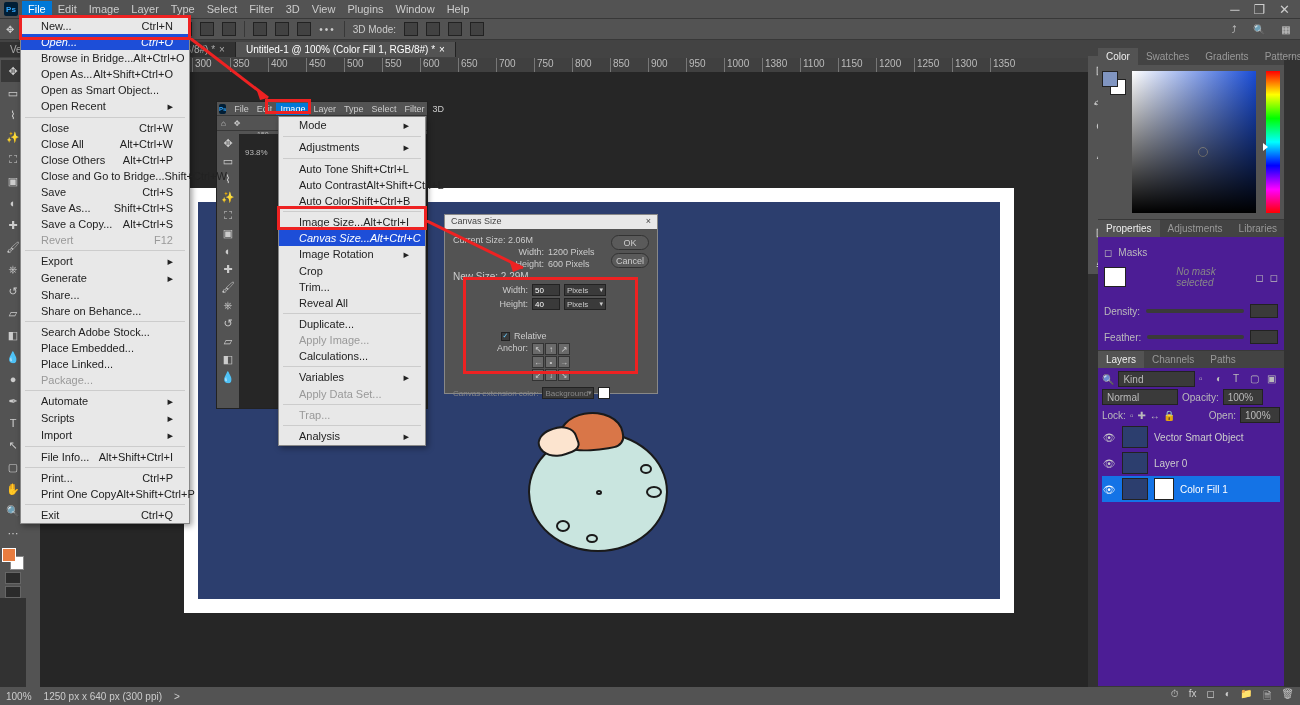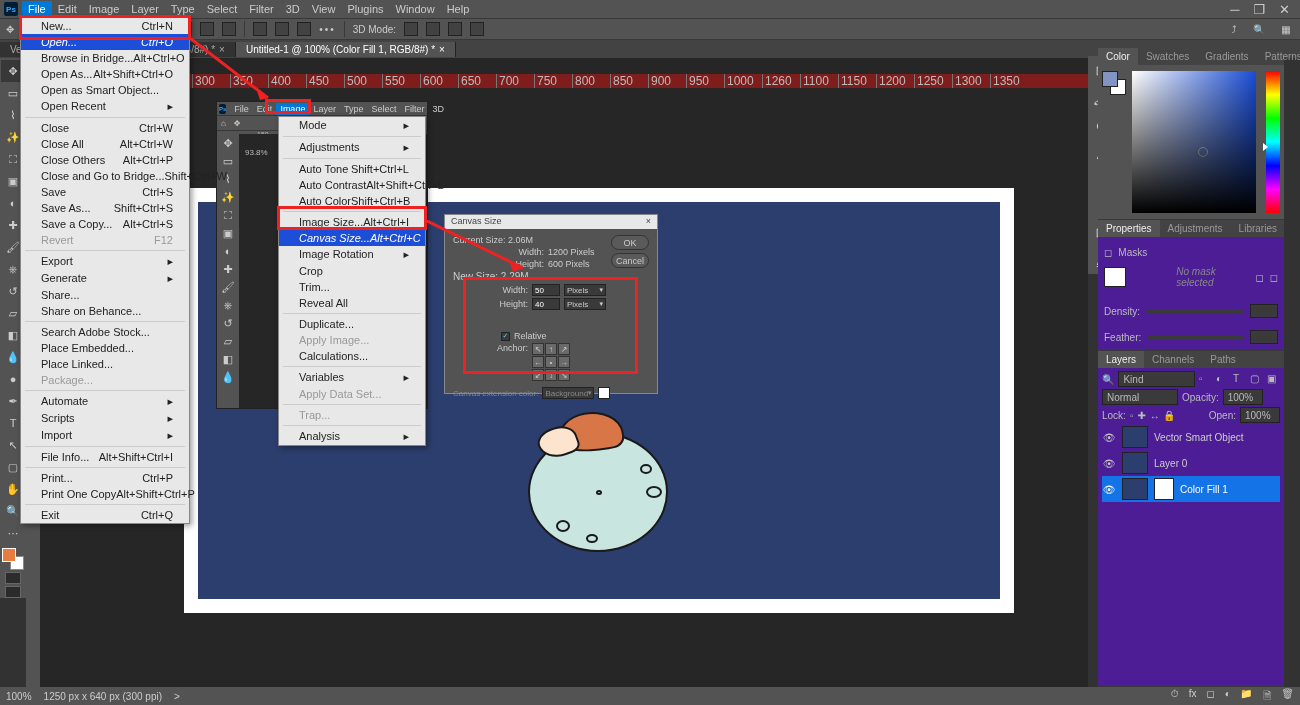--- a/index.html
+++ b/index.html
@@ -31,21 +31,21 @@
 .tool { width:24px; height:22px; display:flex; align-items:center; justify-content:center; position:relative; }
 .tool.sel { background:#383838; }
 .tool .tri { position:absolute; right:1px; bottom:1px; width:0; height:0; border-left:3px solid transparent; border-bottom:3px solid #aaa; }
 .fgbg { position:relative; width:22px; height:22px; margin-top:4px;}
 .fgbg .fg { position:absolute; left:0; top:0; width:14px; height:14px; background:#e87c3f; border:1px solid #fff;}
 .fgbg .bg { position:absolute; right:0; bottom:0; width:14px; height:14px; background:#fff; border:1px solid #888;}
 .mini { width:16px; height:12px; margin-top:2px; background:#2b2b2b; border:1px solid #666;}
 
 
 .canvas-area { position:absolute; left:26px; top:58px; right:212px; bottom:18px; background:#262626; overflow:hidden;}
-.ruler-h { position:absolute; top:0; left:14px; right:0; height:14px; background:#7f1d1d; display:flex; font-size:12px; color:#bbb; overflow:hidden;margin-top:16px;}
+.ruler-h { position:absolute; top:0; left:14px; right:0; height:14px; background:#404040; display:flex; font-size:10px; color:#bbb; overflow:hidden;}
 .ruler-h span { width:38px; border-left:1px solid #777; padding-left:2px; flex-shrink:0;}
 .ruler-v { position:absolute; top:14px; left:0; bottom:0; width:14px; background:#535353;}
 .ruler-corner { position:absolute; top:0; left:0; width:14px; height:14px; background:#535353;}
 .artboard-wrap { position:absolute; left:158px; top:130px; width:830px; height:425px; background:#fff; }
 .artboard-inner { position:absolute; left:14px; top:14px; right:14px; bottom:14px; background:#2c3e6e; }
 .moon { position:absolute; left:330px; top:210px; width:150px; height:140px;}
 .moonbody { position:absolute; left:0; top:20px; width:140px; height:120px; background:#c9e5df; border:2px solid #1a1a1a; border-radius:50%; }
 .crater { position:absolute; border:2px solid #1a1a1a; border-radius:50%; background:#c9e5df;}
 .hair { position:absolute; left:10px; top:0; width:90px; height:60px; }
 .hair1 { position:absolute; left:20px; top:0; width:65px; height:40px; background:#d97648; border:2px solid #1a1a1a; border-radius: 50% 60% 20% 80% / 60% 70% 30% 40%; transform:rotate(-10deg);}
@@ -244,21 +244,21 @@
       <span>550</span>
       <span>600</span>
       <span>650</span>
       <span>700</span>
       <span>750</span>
       <span>800</span>
       <span>850</span>
       <span>900</span>
       <span>950</span>
       <span>1000</span>
-      <span>1260</span>
+      <span>1380</span>
       <span>1100</span>
       <span>1150</span>
       <span>1200</span>
       <span>1250</span>
       <span>1300</span>
       <span>1350</span>
     </div>
   <div class="ruler-v"></div>
   <div class="artboard-wrap">
     <div class="artboard-inner">

